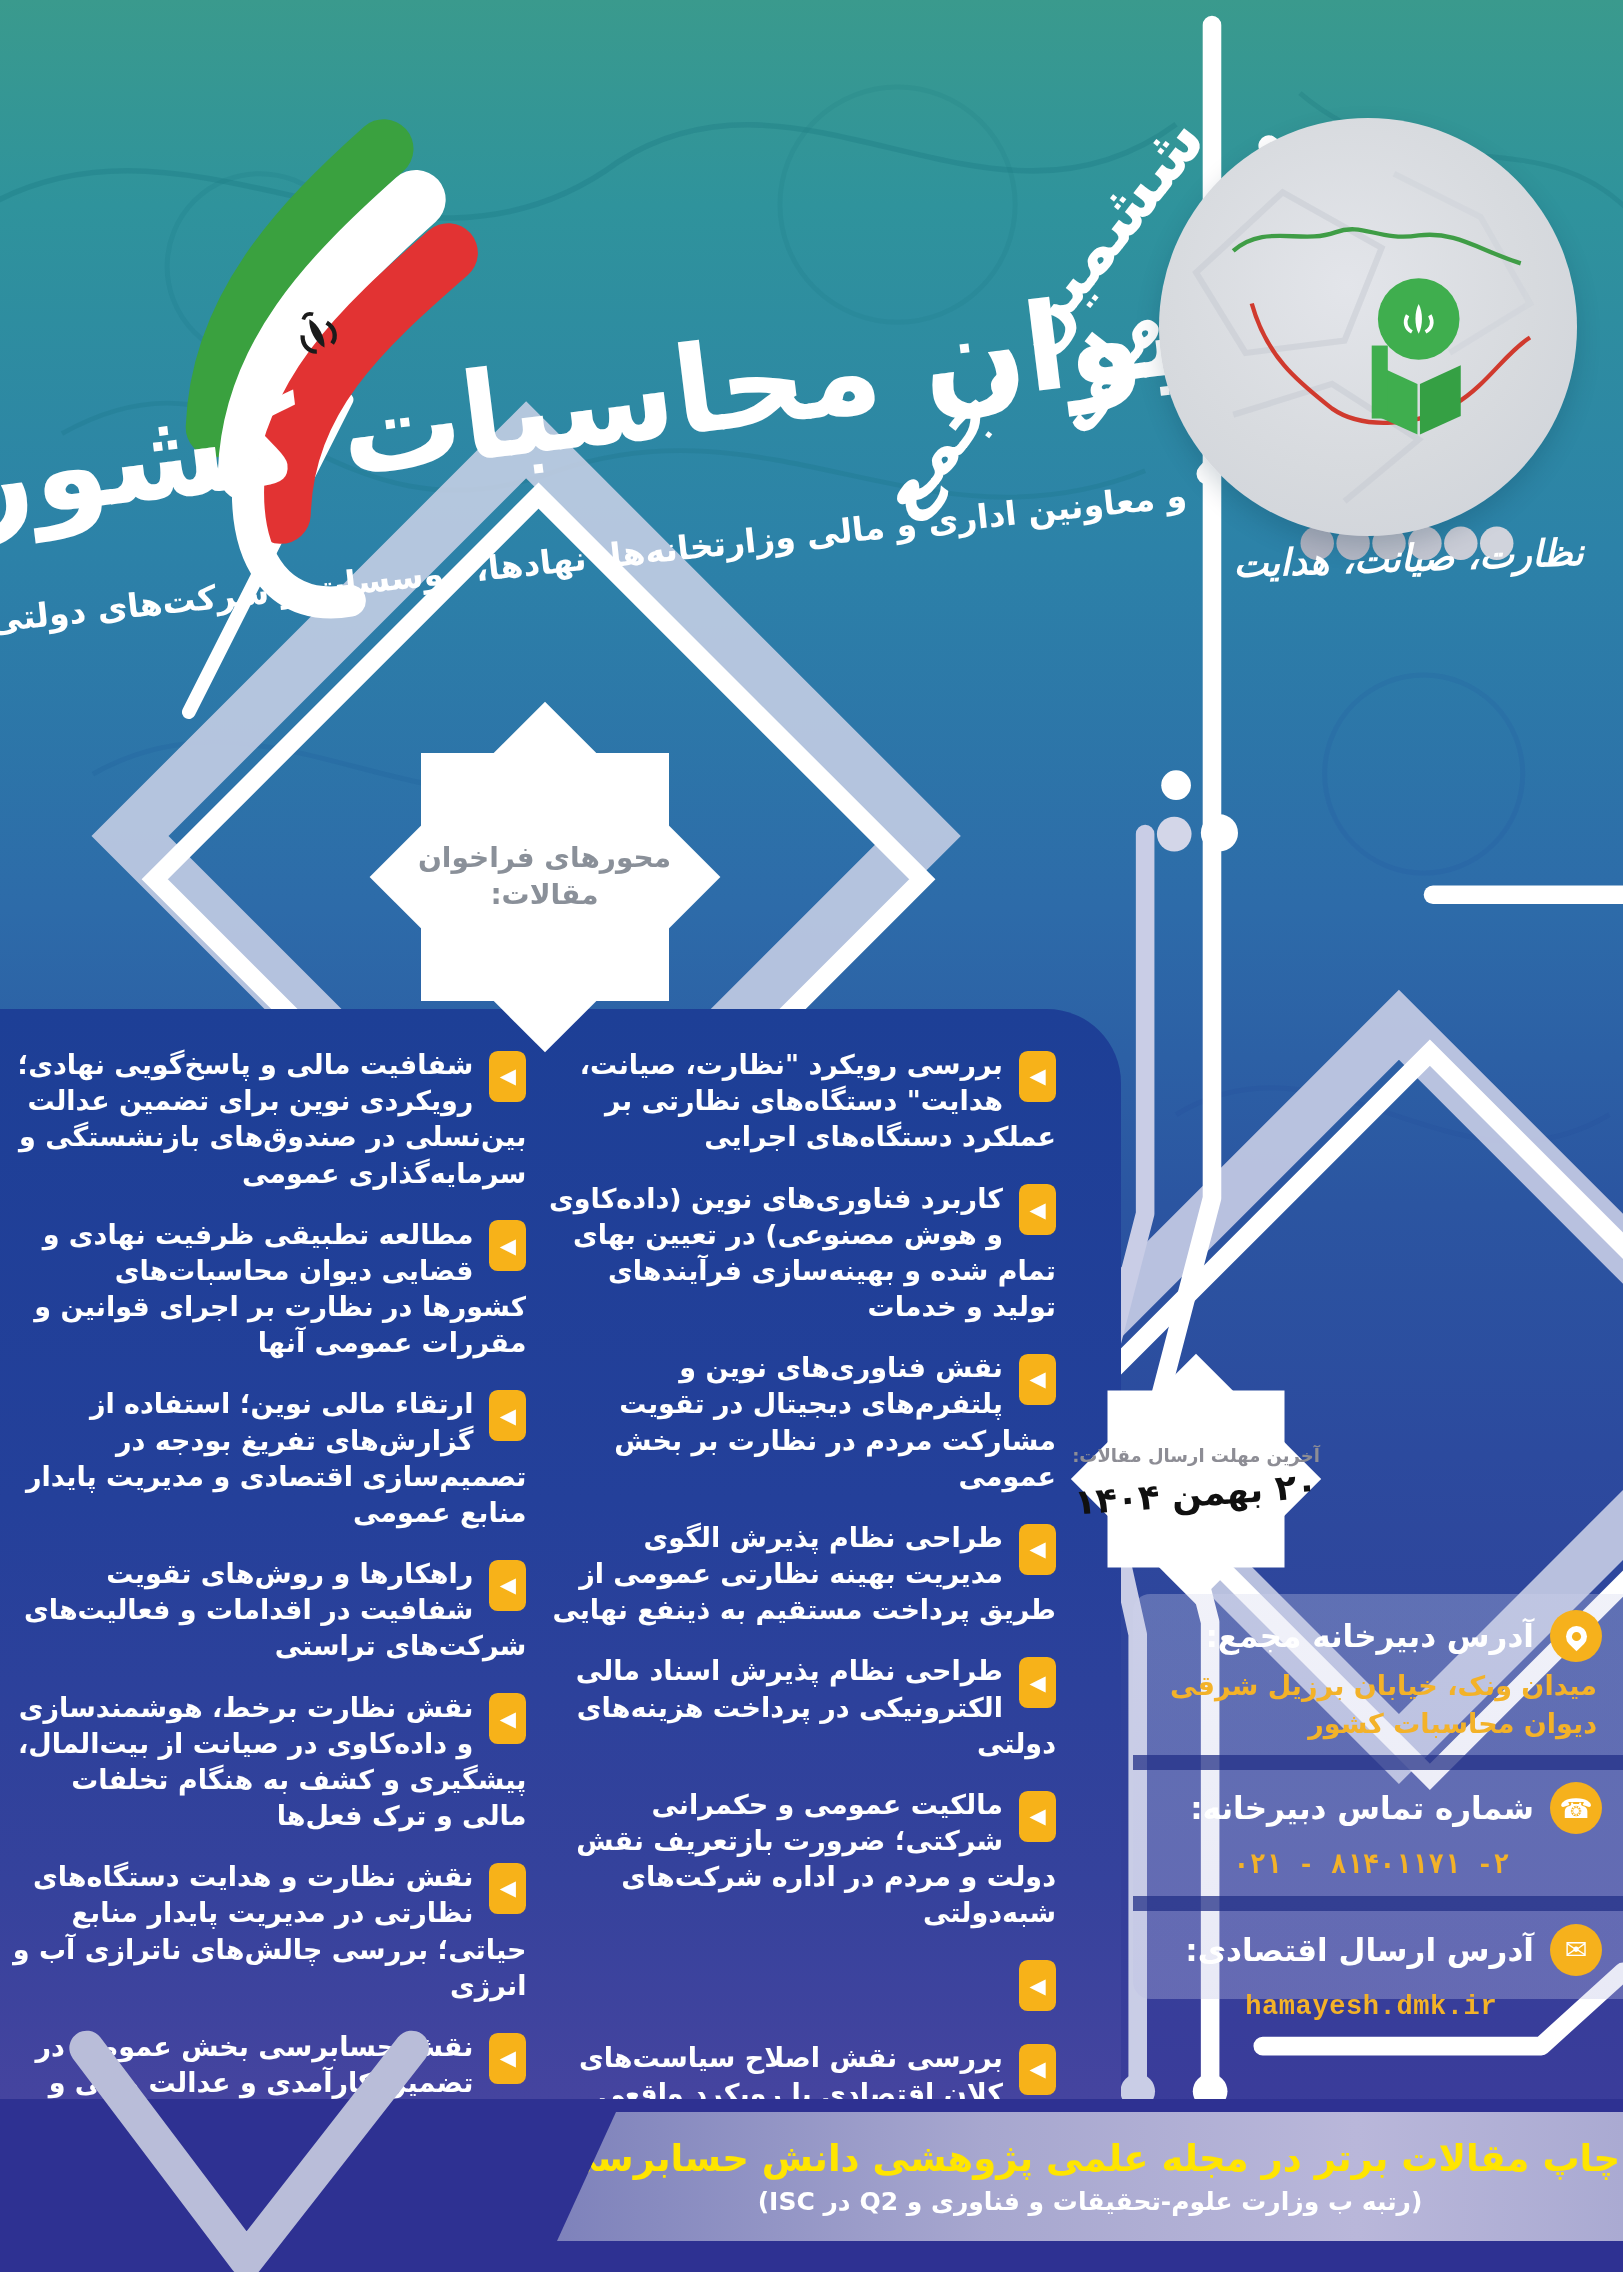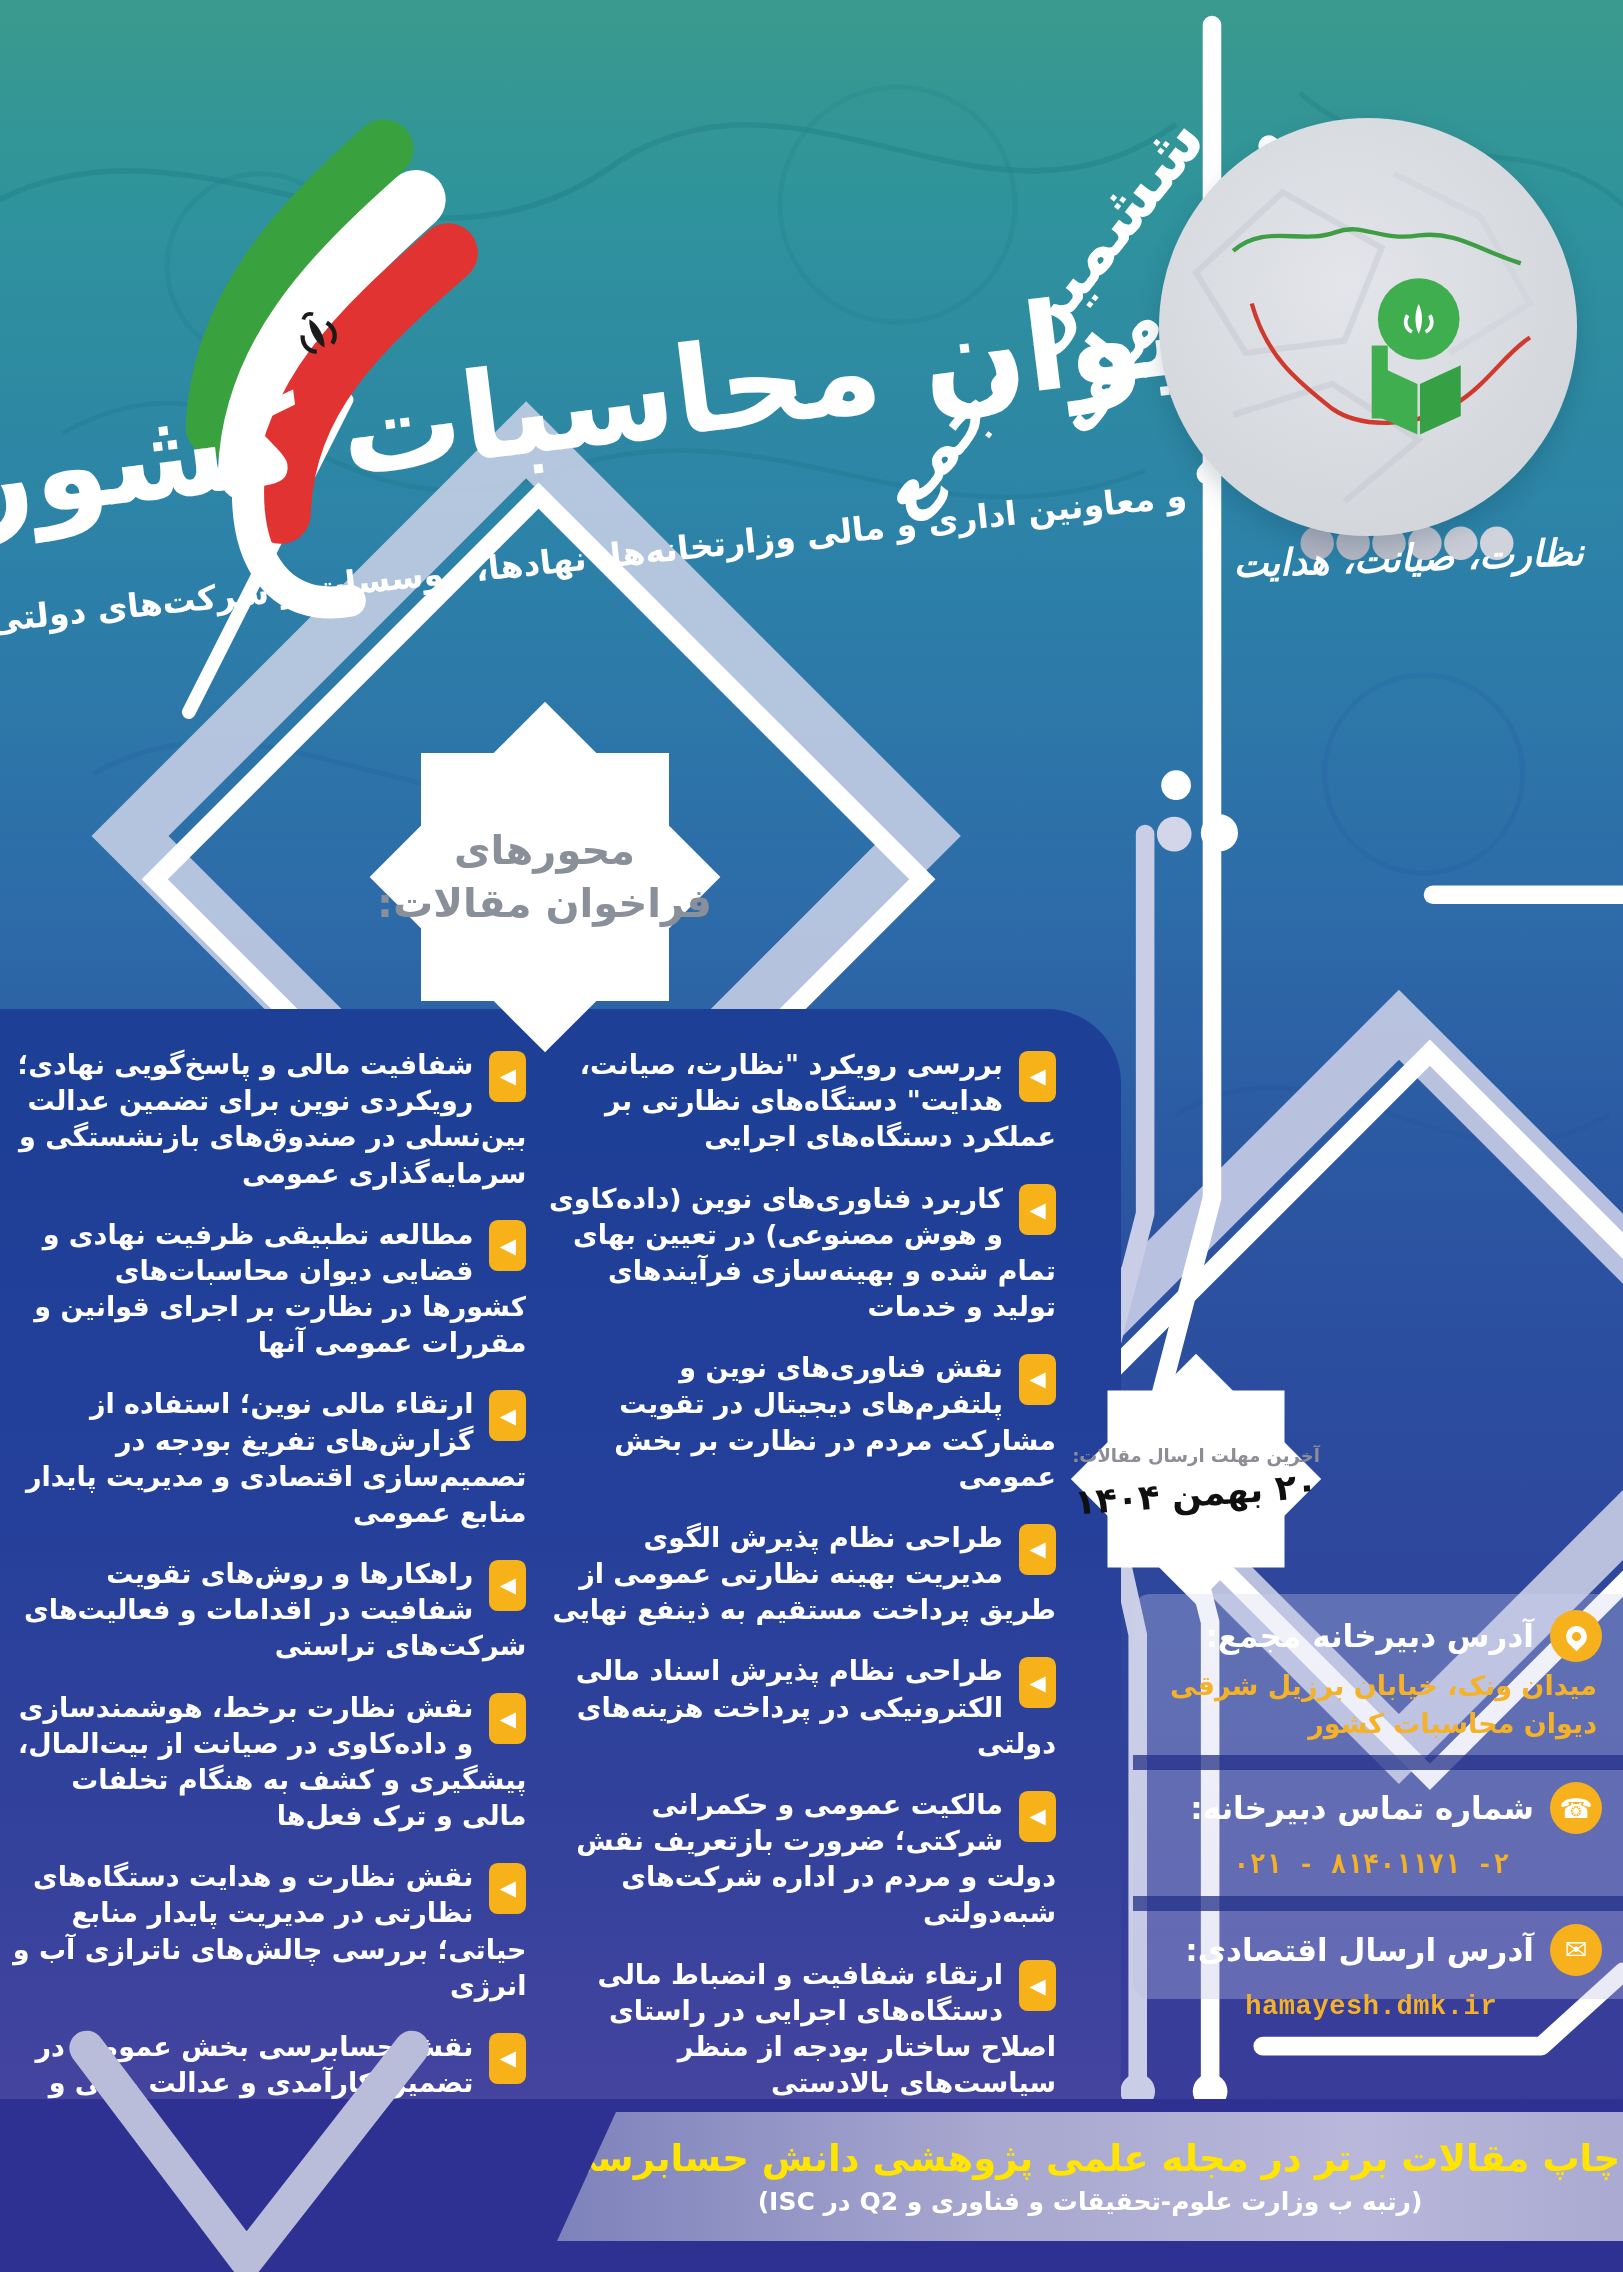--- a/index.html
+++ b/index.html
@@ -22,21 +22,21 @@
     background:radial-gradient(circle at 45% 40%,#e3e5ea 0%,#d7dade 55%,#cdd1d8 100%);
     box-shadow:0 11px 25px rgba(0,40,60,.18);}
   
   .star8 .sq{position:absolute;left:50%;top:50%;background:#fff;}
   .star8 .sq.a{transform:translate(-50%,-50%);}
   .star8 .sq.b{transform:translate(-50%,-50%) rotate(45deg);}
   .star8 .star-text{position:relative;z-index:2;width:100%;height:100%;
     display:flex;flex-direction:column;align-items:center;justify-content:center;}
   .star-topics{left:371px;top:703px;width:347px;height:347px;}
   .star-topics .sq{width:248px;height:248px;}
-  .star-topics .star-text{color:#8a9099;font-size:40px;font-weight:bold;line-height:1.32;text-align:center;}
+  .star-topics .star-text{color:#8a9099;font-size:28px;font-weight:bold;line-height:1.32;text-align:center;}
   .star-deadline{left:1072px;top:1355px;width:248px;height:248px;}
   .star-deadline .sq{width:177px;height:177px;}
   .star-deadline .lbl{color:#8d8d95;font-size:18px;font-weight:bold;line-height:1.3;text-align:center;}
   .star-deadline .date{color:#101010;font-size:35px;font-weight:bold;margin-top:6.2px;transform:rotate(-4deg);}
   
   .content-panel{left:0;top:1009px;width:1121px;height:1090px;border-radius:0 74px 0 0;
     background:linear-gradient(180deg,#1d3f96 0%,#24409a 45%,#35429c 80%,#45449f 100%);}
   .col{direction:rtl;text-align:right;color:#fff;}
   .col .item{margin-bottom:25px;font-size:27px;line-height:1.34;font-weight:bold;overflow:hidden;}
   .col .bullet{float:right;width:37px;height:51px;background:#f7b219;border-radius:8.7px;
@@ -200,21 +200,21 @@
     <div class="item"><span class="bullet">◀</span><span>نقش حسابرسی بخش عمومی در تضمین کارآمدی و عدالت مالی و اقتصادی دستگاه‌های متولی در شرایط بحران و پسابحران</span></div>
   </div>
 
   <div class="abs col col-mid">
     <div class="item"><span class="bullet">◀</span><span>بررسی رویکرد "نظارت، صیانت، هدایت" دستگاه‌های نظارتی بر عملکرد دستگاه‌های اجرایی</span></div>
     <div class="item"><span class="bullet">◀</span><span>کاربرد فناوری‌های نوین (داده‌کاوی و هوش مصنوعی) در تعیین بهای تمام شده و بهینه‌سازی فرآیندهای تولید و خدمات</span></div>
     <div class="item"><span class="bullet">◀</span><span>نقش فناوری‌های نوین و پلتفرم‌های دیجیتال در تقویت مشارکت مردم در نظارت بر بخش عمومی</span></div>
     <div class="item"><span class="bullet">◀</span><span>طراحی نظام پذیرش الگوی مدیریت بهینه نظارتی عمومی از طریق پرداخت مستقیم به ذینفع نهایی</span></div>
     <div class="item"><span class="bullet">◀</span><span>طراحی نظام پذیرش اسناد مالی الکترونیکی در پرداخت هزینه‌های دولتی</span></div>
     <div class="item"><span class="bullet">◀</span><span>مالکیت عمومی و حکمرانی شرکتی؛ ضرورت بازتعریف نقش دولت و مردم در اداره شرکت‌های شبه‌دولتی</span></div>
-    <div class="item"><span class="bullet">◀</span><span>ارتقاء شفافیت و انضباط مالی دستگاه‌های اجرایی در راستای اصلاح ساختار بودجه از منظر سیاست‌های بالادستی</span></div>
+    <div class="item"><span class="bullet">◀</span></div>
     <div class="item"><span class="bullet">◀</span><span>بررسی نقش اصلاح سیاست‌های کلان اقتصادی با رویکرد واقعی شدن بهای تمام شده کالاها و خدمات عمومی</span></div>
   </div>
 
   <div class="abs contact">
     <div class="c-row">
       <div class="c-head">
         <span class="cicon">
             <span class="pin"></span>
           </span>
         <span class="txt">آدرس دبیرخانه مجمع:</span>

